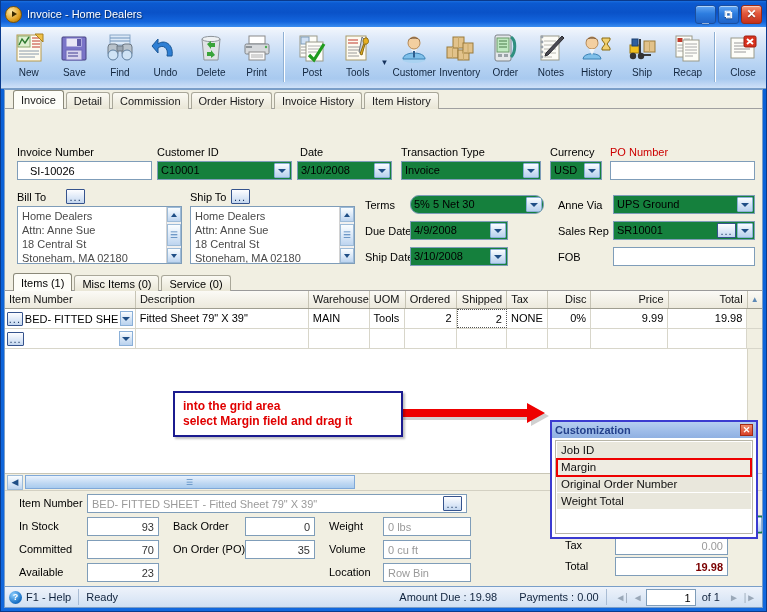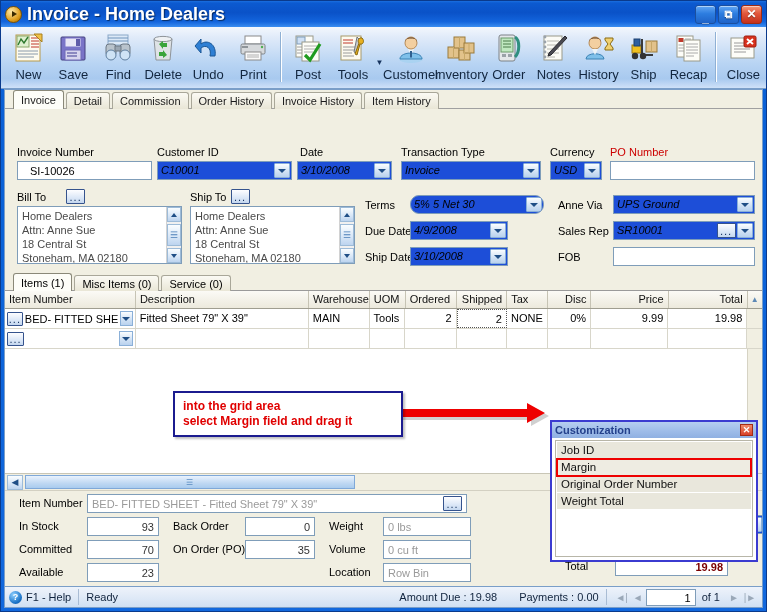--- a/index.html
+++ b/index.html
@@ -36,21 +36,21 @@
     flex: 0 0 17px;
   }
   .title-icon::after {
     content: ""; width: 0; height: 0;
     border-left: 5px solid #3a2a00;
     border-top: 3.5px solid transparent;
     border-bottom: 3.5px solid transparent;
     margin-left: 2px;
   }
   .title-text {
-    color: #fff; font-weight: bold; font-size: 18px;
+    color: #fff; font-weight: normal; font-size: 11px;
     text-shadow: 1px 1px 1px rgba(0,0,0,.55);
     white-space: nowrap;
   }
   .title-btns { margin-left: auto; display: flex; gap: 2px; padding-right: 2px; }
   .tbtn {
     width: 21px; height: 19px; border-radius: 3px;
     border: 1px solid #1b4f9e;
     background: linear-gradient(to bottom, #63a8f5 0%, #2d7de0 45%, #1f63c8 100%);
     display: flex; align-items: center; justify-content: center;
     position: relative;
@@ -75,21 +75,21 @@
     padding: 3px 0 0 5px;
     position: relative;
   }
   .tool {
     width: 50px; height: 57px;
     display: flex; flex-direction: column; align-items: center;
     justify-content: flex-start;
     cursor: default;
   }
   .tool .ic { height: 36px; display:flex; align-items:center; justify-content:center; }
-  .tool .lbl { font-size: 13px; color: #12263f; margin-top: 1px; }
+  .tool .lbl { font-size: 10px; color: #12263f; margin-top: 1px; }
   .tsep { width: 2px; height: 50px; margin: 2px 4px 0 4px;
     border-left: 1px solid #8fb0d4; border-right: 1px solid #ffffff; }
   .dropcaret {
     width: 12px; align-self: center; margin-top: 6px;
     color: #15325c; font-size: 8px;
   }
 
   
   .client {
     flex: 1 1 auto;
@@ -140,21 +140,21 @@
   input.fld, .fld {
     font-family: "Liberation Sans", sans-serif;
     font-size: 11px; color: #000;
     border: 1px solid #7f9db9;
     background: #fff;
     height: 19px; padding: 1px 3px;
     outline: none;
   }
   .combo {
     position: relative; display: inline-block; height: 19px;
-    border: 1px solid #7f9db9; background: #1d4ed8; overflow: hidden; font-style: italic;
+    border: 1px solid #7f9db9; background: #15803d; overflow: hidden;
   }
   .combo .val { position:absolute; left:3px; top:2px; font-size:11px; color:#000; white-space:nowrap;}
   .combo .arrow {
     position: absolute; right: 1px; top: 1px; width: 16px; height: 15px;
     background: linear-gradient(to bottom, #fafdff, #d3e3f5 55%, #b9d2ee);
     border: 1px solid #8bb0d8; border-radius: 1px;
     display: flex; align-items: center; justify-content: center;
   }
   .combo .arrow::after {
     content: ""; border-left: 4px solid transparent; border-right: 4px solid transparent;
@@ -381,37 +381,37 @@
           <circle cx="9" cy="22" r="5" fill="#cfe3f5" stroke="#5f7f9f"></circle>
           <circle cx="23" cy="22" r="5" fill="#cfe3f5" stroke="#5f7f9f"></circle>
           <rect x="13" y="13" width="6" height="5" fill="#9aa6b2" stroke="#6d7884"></rect>
         </svg>
       </div>
       <div class="lbl">Find</div>
     </div>
 
     <div class="tool">
       <div class="ic">
+        <svg width="30" height="28" viewBox="0 0 30 28">
+          <path d="M22 22 C24 10 14 5 8 10 L8 5 L2 12 L8 19 L8 14 C13 10 19 14 17 22 Z" fill="#2e7fd4" stroke="#1a5796" stroke-width="1"></path>
+        </svg>
+      </div>
+      <div class="lbl">Undo</div>
+    </div>
+
+    <div class="tool">
+      <div class="ic">
         <svg width="28" height="30" viewBox="0 0 28 30">
           <path d="M5 6 L23 6 L21 27 L7 27 Z" fill="#dfe3e6" stroke="#8e9499"></path>
           <ellipse cx="14" cy="6" rx="9" ry="2.6" fill="#eef1f3" stroke="#8e9499"></ellipse>
           <path d="M10 11 L14 8 L14 10 L18 10 L18 14 L14 14 L14 16 Z" fill="#3aa43a"></path>
           <path d="M18 22 L14 25 L14 23 L10 23 L10 19 L14 19 L14 17 Z" fill="#3aa43a"></path>
         </svg>
       </div>
       <div class="lbl">Delete</div>
-    </div>
-
-    <div class="tool">
-      <div class="ic">
-        <svg width="30" height="28" viewBox="0 0 30 28">
-          <path d="M22 22 C24 10 14 5 8 10 L8 5 L2 12 L8 19 L8 14 C13 10 19 14 17 22 Z" fill="#2e7fd4" stroke="#1a5796" stroke-width="1"></path>
-        </svg>
-      </div>
-      <div class="lbl">Undo</div>
     </div>
 
     <div class="tool">
       <div class="ic">
         <svg width="30" height="30" viewBox="0 0 30 30">
           <rect x="7" y="3" width="16" height="8" fill="#fff" stroke="#8a8a8a"></rect>
           <rect x="3" y="11" width="24" height="10" rx="1.5" fill="#d6d9dc" stroke="#7c8287"></rect>
           <rect x="4" y="13" width="6" height="2" fill="#8e9499"></rect>
           <circle cx="24" cy="14" r="1.2" fill="#4caf50"></circle>
           <rect x="7" y="19" width="16" height="8" fill="#fafafa" stroke="#8a8a8a"></rect>
@@ -827,21 +827,21 @@
 
         <div style="position:absolute;right:0;top:0;bottom:0;width:15px;background:#f1efe2;border-left:1px solid #d6d3c4;"></div>
       </div>
 
       <div class="hscroll">
         <div class="hsbtn">◀</div>
         <div class="hsthumb" style="width:330px;">☰</div>
       </div>
     </div>
 
-    <div class="custpanel" style="left:545px;top:330px;width:208px;height:142px;">
+    <div class="custpanel" style="left:545px;top:330px;width:208px;height:119px;">
       <div class="custtitle">
         <span>Customization</span>
         <span class="custclose">✕</span>
       </div>
       <div class="custbody">
         <div class="custlist">
           <div class="custitem">
               <span>Job ID</span>
             </div>
           <div class="custitem sel">

